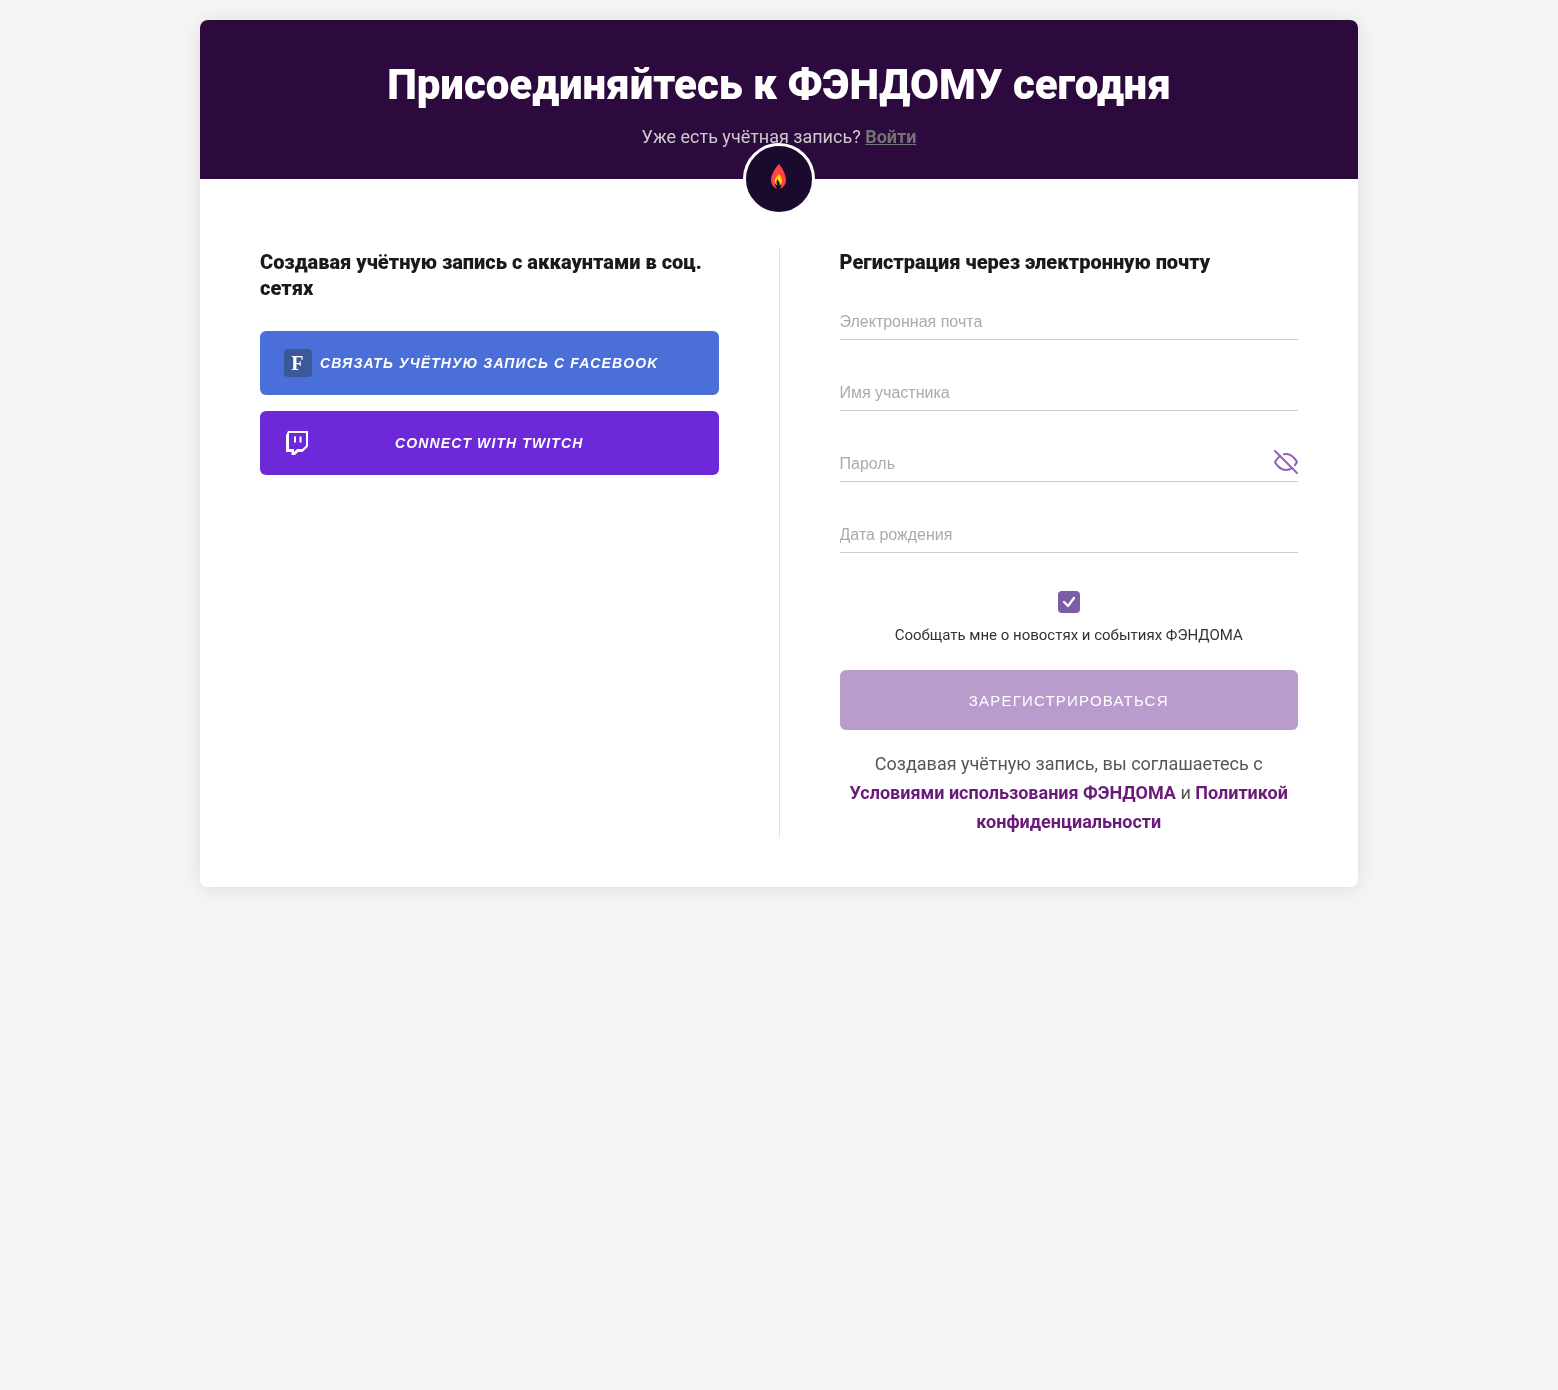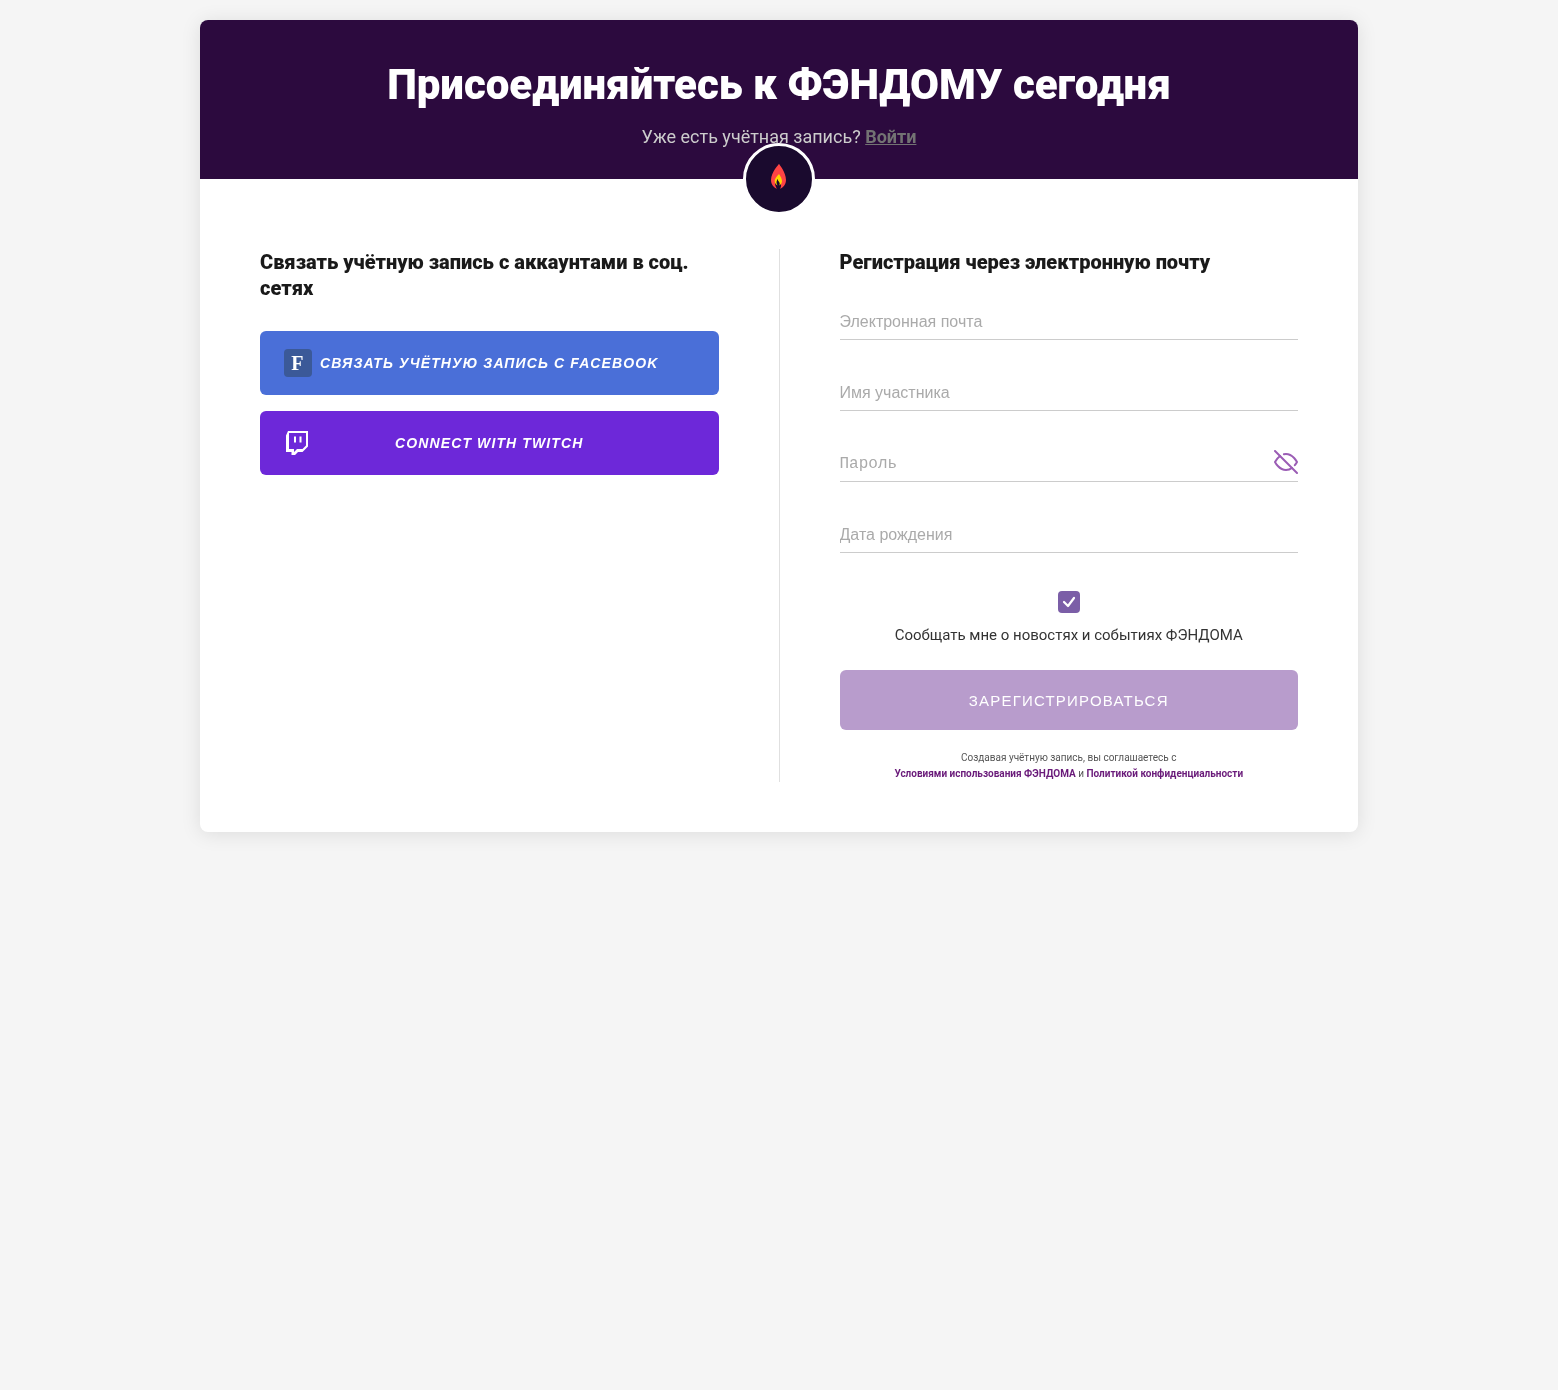--- a/index.html
+++ b/index.html
@@ -146,21 +146,20 @@
     }
     .password-wrapper input {
       flex: 1;
       border: none;
       border-bottom: 1px solid #ccc;
       padding: 8px 0;
       font-size: 16px;
       color: #14532d;
       outline: none;
       background: transparent;
-      font-family: Liberation Mono, monospace;
     }
     .password-wrapper input::placeholder {
       color: #aaa;
     }
     .eye-icon {
       position: absolute;
       right: 0;
       color: #9b5db5;
       font-size: 20px;
       cursor: pointer;
@@ -202,21 +201,21 @@
       color: #fff;
       font-size: 15px;
       font-weight: 400;
       letter-spacing: 0.08em;
       text-transform: uppercase;
       cursor: pointer;
       margin-bottom: 20px;
     }
     .terms-text {
       text-align: center;
-      font-size: 10px;
+      font-size: 18px;
       color: #555;
       line-height: 1.6;
     }
     .terms-link {
       color: #6a1b7a;
       font-weight: 700;
       text-decoration: none;
       cursor: pointer;
     }
     
@@ -269,21 +268,21 @@
 
         <path d="M19 4 C19 4 26 12 26 20 C26 24.4 23.4 27.4 20 28.8 C21.2 27 21.5 25 20.5 23 C20 22 19 21 18.5 20 C18 19 17.8 17.5 18.5 16 C17 17.5 15 20 15 23 C15 25 15.8 27 17 28.8 C13.6 27.4 11 24.4 11 20 C11 12 19 4 19 4Z" fill="#FF4444"></path>
         <path d="M19 14 C19 14 22 18 22 21 C22 23.2 20.8 24.8 19.2 25.6 C19.8 24.6 19.9 23.5 19.4 22.5 C19.1 21.9 18.5 21.4 18.2 20.8 C17.9 20.2 17.8 19.4 18.2 18.6 C17.4 19.4 16.5 21 16.5 22.5 C16.5 23.5 16.9 24.6 17.6 25.6 C15.9 24.8 14.7 23.2 14.7 21 C14.7 18 19 14 19 14Z" fill="#FFD700"></path>
       </svg>
     </div>
   </div>
 
   <div class="content-area">
 
     <div class="left-column">
-      <h2 class="section-title">Связать учётную запись с аккаунтами в соц. сетях</h2>
+      <h2 class="section-title">Создавая учётную запись с аккаунтами в соц. сетях</h2>
 
       <button class="social-btn btn-facebook">
         <span class="btn-icon">
           <div class="fb-icon">f</div>
         </span>
         <span class="btn-label">СВЯЗАТЬ УЧЁТНУЮ ЗАПИСЬ С FACEBOOK</span>
       </button>
 
 
       <button class="social-btn btn-twitch">

